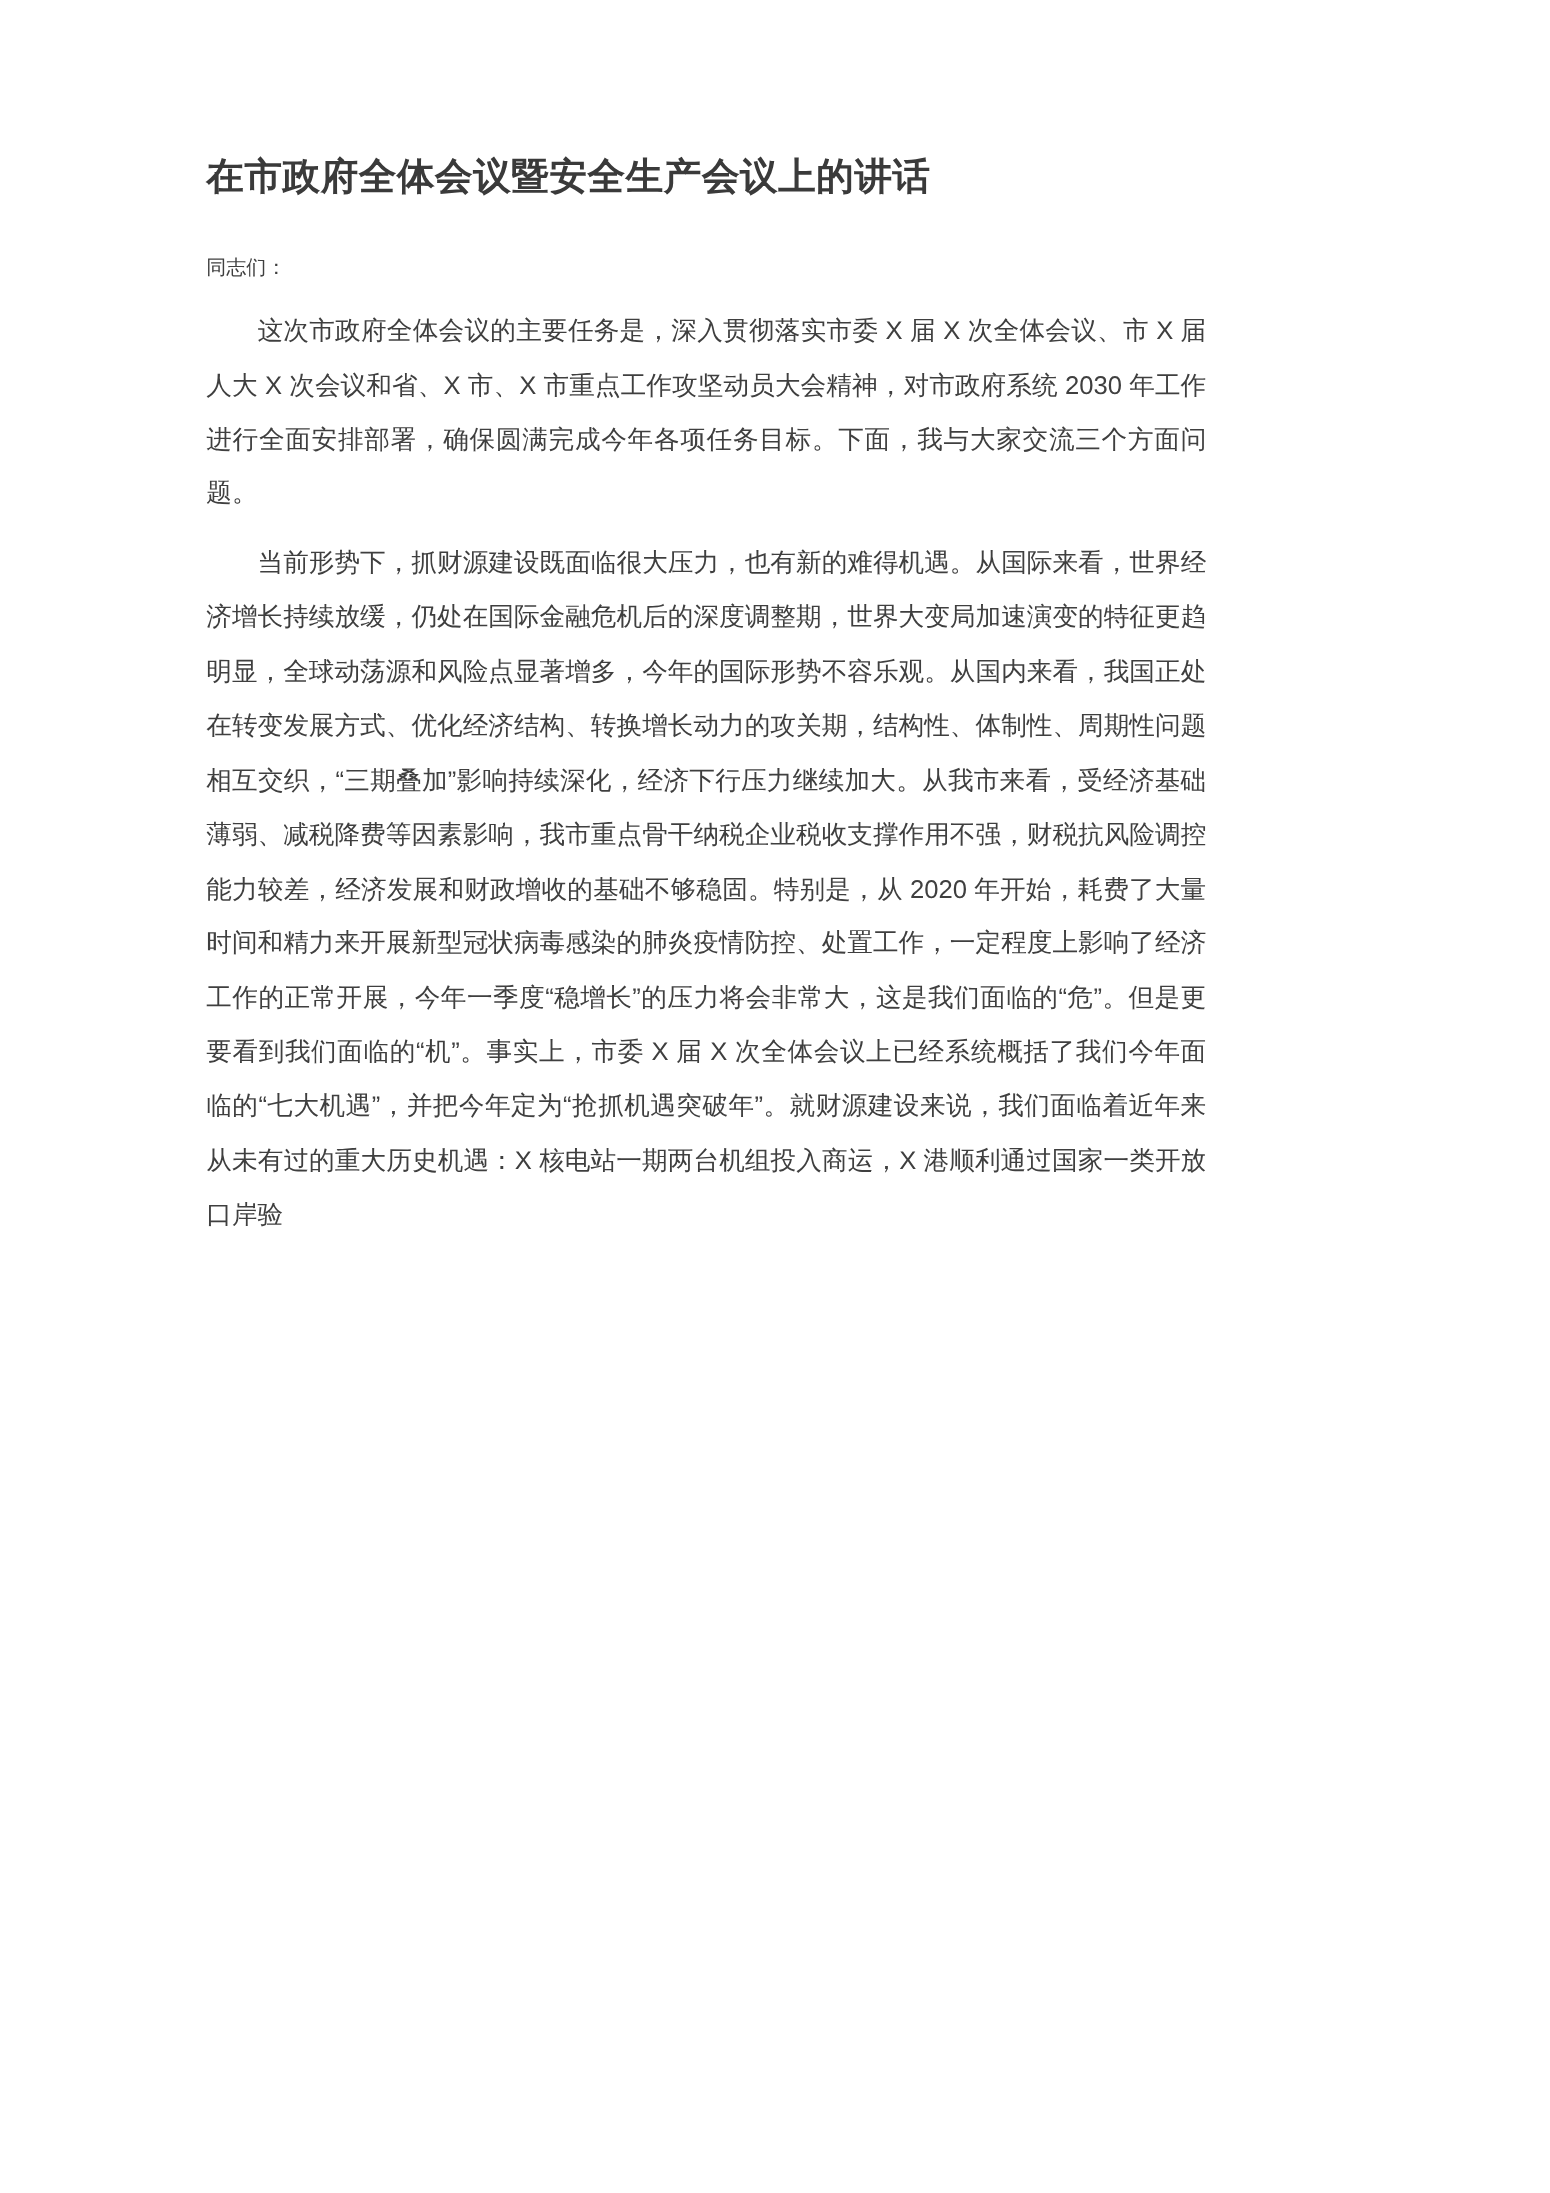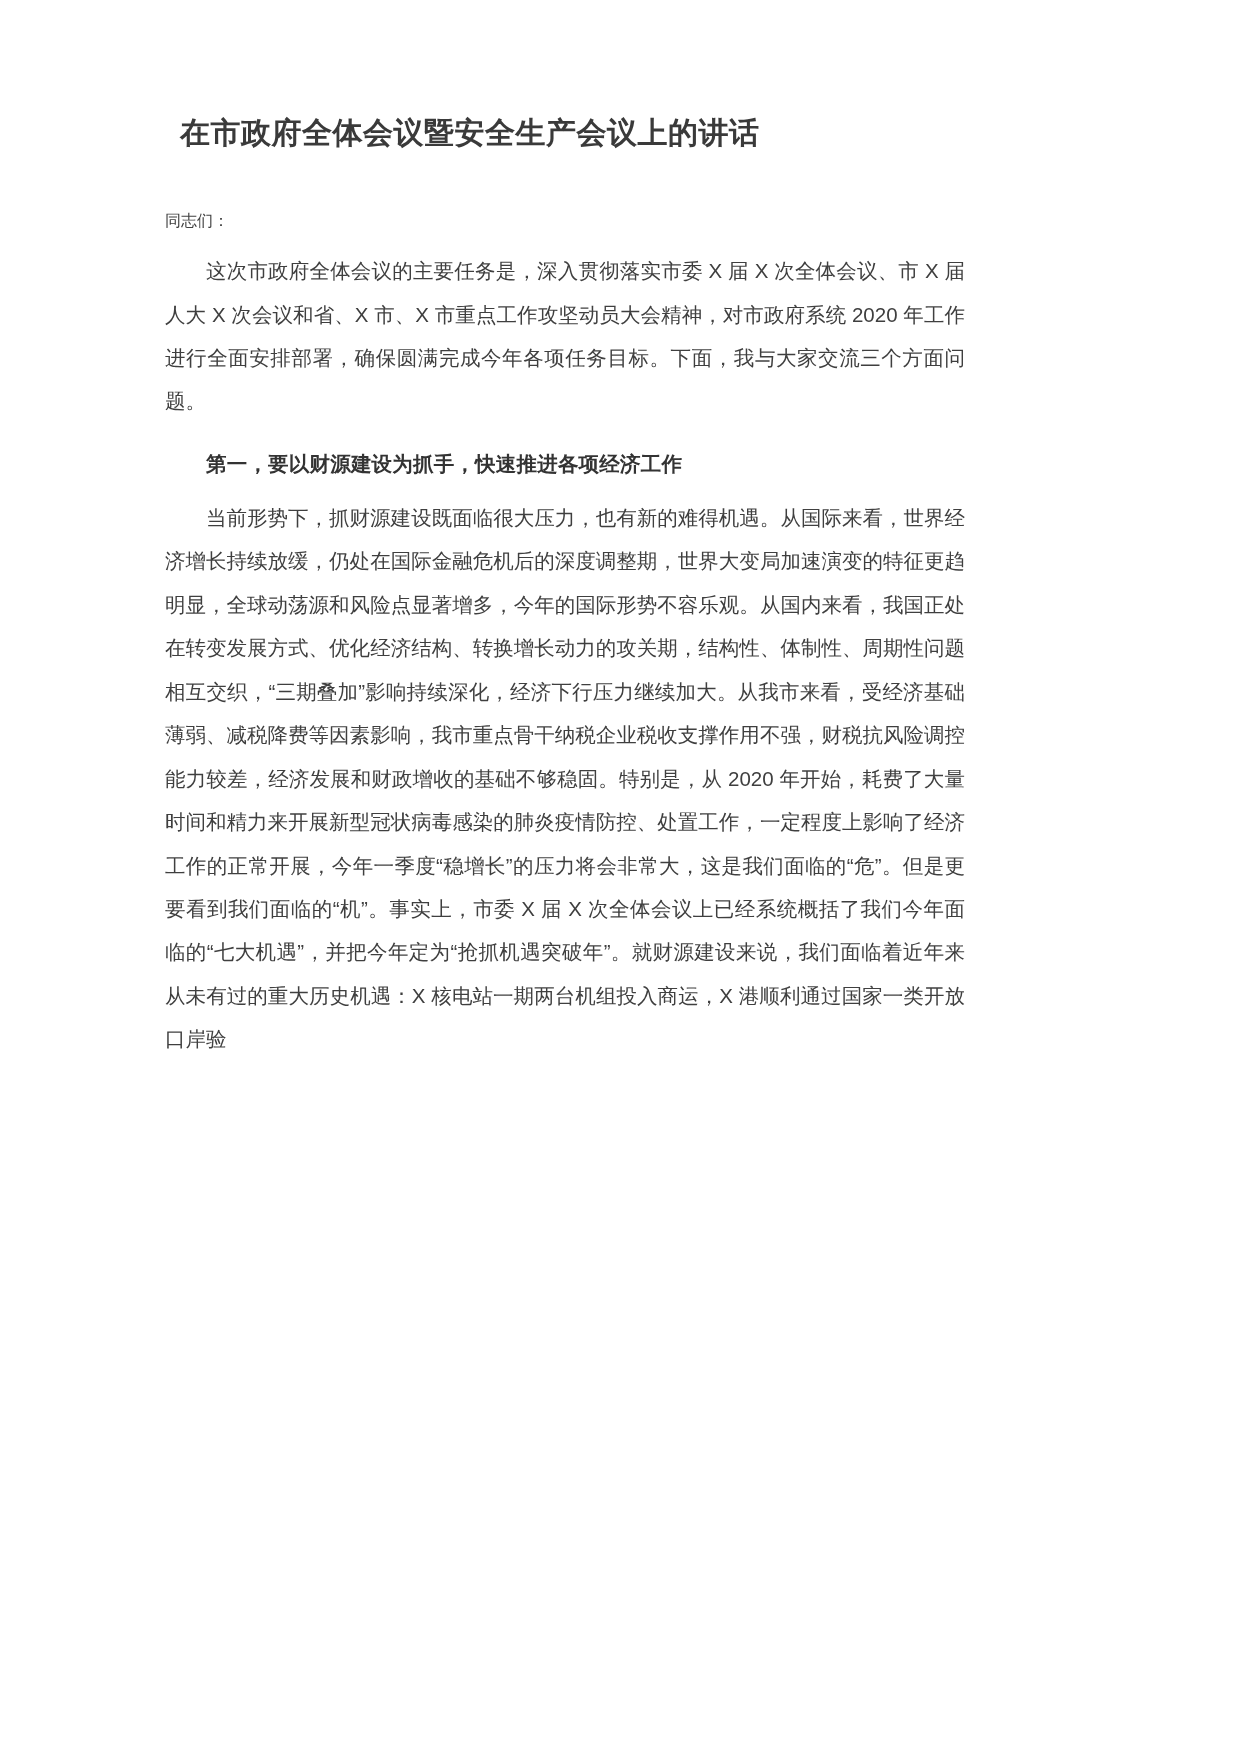--- a/index.html
+++ b/index.html
@@ -27,22 +27,22 @@
     left: 165px;
     top: 0;
     width: 800px;
   }
   .doc-title {
     font-size: 30px;
     font-weight: bold;
     color: #3a3a3a;
     letter-spacing: 0.5px;
     line-height: 1.45;
-    margin: 15px;
-    padding-top: 96px;
+    margin: 0;
+    padding-top: 120px;
     text-align: left;
   }
   .salutation {
     font-size: 16px;
     line-height: 1.6;
     margin: 0;
     padding-top: 38px;
     color: #3f3f3f;
   }
   .para {
@@ -75,20 +75,19 @@
 </head>
 <body>
 
 <div class="page">
   <div class="content">
 
     <h1 class="doc-title">在市政府全体会议暨安全生产会议上的讲话</h1>
 
     <p class="salutation">同志们：</p>
 
-    <p class="para indent">这次市政府全体会议的主要任务是，深入贯彻落实市委 X 届 X 次全体会议、市 X 届人大 X 次会议和省、X 市、X 市重点工作攻坚动员大会精神，对市政府系统 2020 年工作进行全面安排部署，确保圆满完成今年各项任务目标。下面，我与大家交流三个方面问题。</p>
+    <p class="para indent">这次市政府全体会议的主要任务是，深入贯彻落实市委 X 届 X 次全体会议、市 X 届人大 X 次会议和省、X 市、X 市重点工作攻坚动员大会精神，对市政府系统 2030 年工作进行全面安排部署，确保圆满完成今年各项任务目标。下面，我与大家交流三个方面问题。</p>
 
-    <p class="section-head">第一，要以财源建设为抓手，快速推进各项经济工作</p>
 
     <p class="para indent body-block">当前形势下，抓财源建设既面临很大压力，也有新的难得机遇。从国际来看，世界经济增长持续放缓，仍处在国际金融危机后的深度调整期，世界大变局加速演变的特征更趋明显，全球动荡源和风险点显著增多，今年的国际形势不容乐观。从国内来看，我国正处在转变发展方式、优化经济结构、转换增长动力的攻关期，结构性、体制性、周期性问题相互交织，“三期叠加”影响持续深化，经济下行压力继续加大。从我市来看，受经济基础薄弱、减税降费等因素影响，我市重点骨干纳税企业税收支撑作用不强，财税抗风险调控能力较差，经济发展和财政增收的基础不够稳固。特别是，从 2020 年开始，耗费了大量时间和精力来开展新型冠状病毒感染的肺炎疫情防控、处置工作，一定程度上影响了经济工作的正常开展，今年一季度“稳增长”的压力将会非常大，这是我们面临的“危”。但是更要看到我们面临的“机”。事实上，市委 X 届 X 次全体会议上已经系统概括了我们今年面临的“七大机遇”，并把今年定为“抢抓机遇突破年”。就财源建设来说，我们面临着近年来从未有过的重大历史机遇：X 核电站一期两台机组投入商运，X 港顺利通过国家一类开放口岸验</p>
 
   </div>
 </div>
 
 </body></html>

